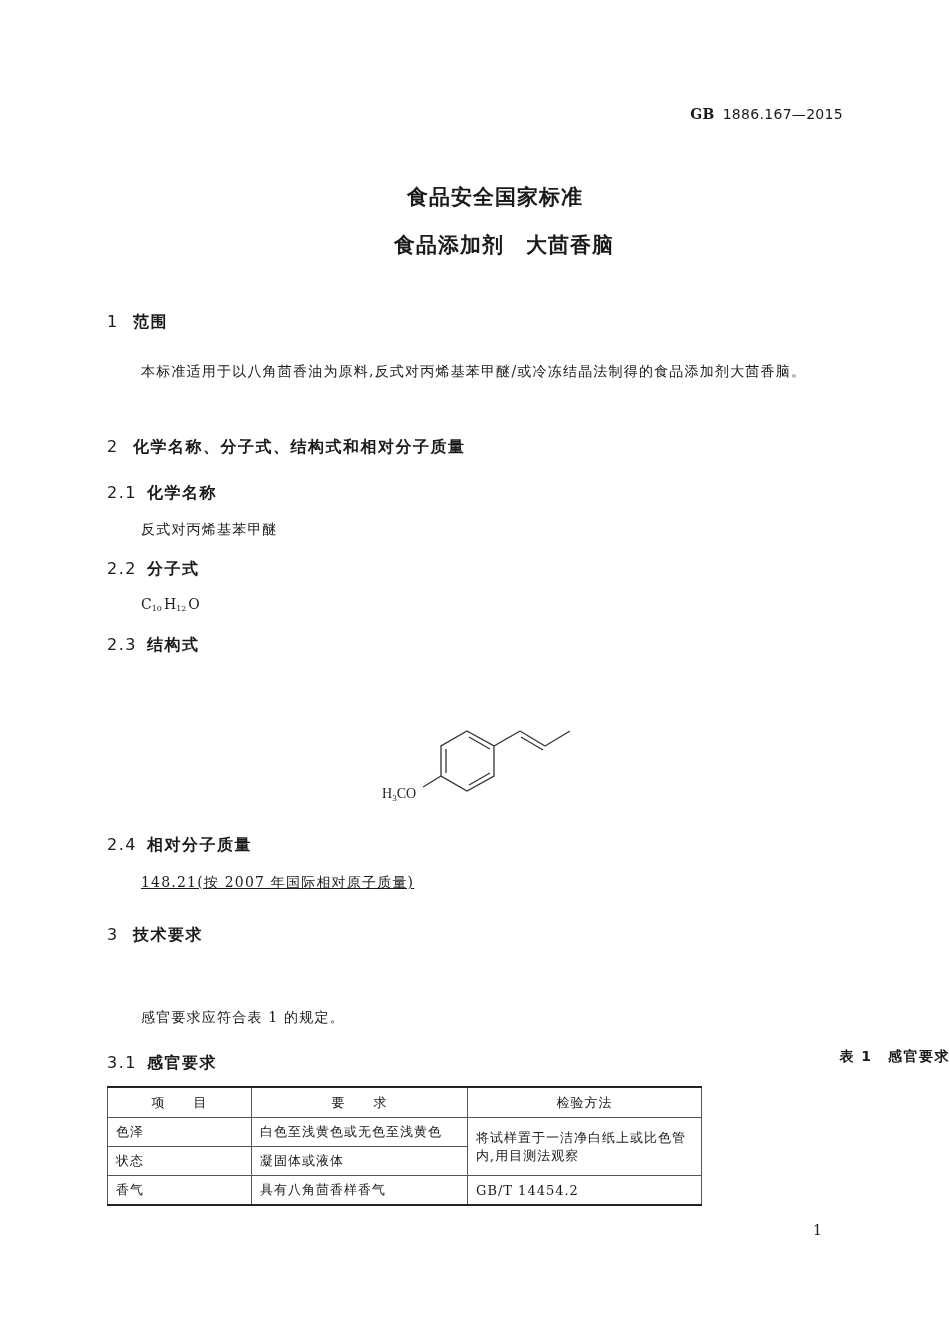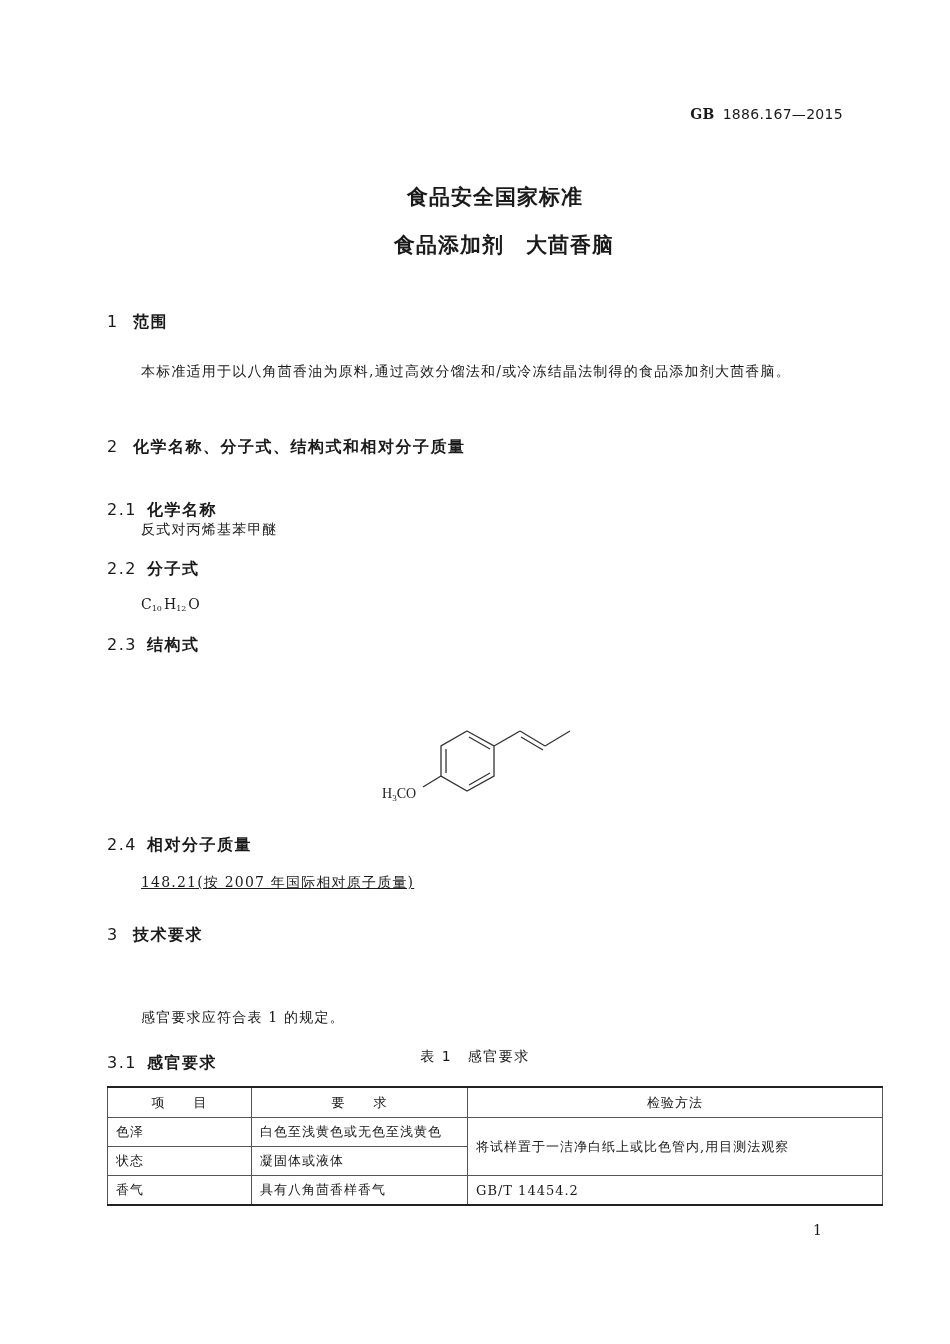--- a/index.html
+++ b/index.html
@@ -32,25 +32,25 @@
     .p {
       font-size: 14px; letter-spacing: 1.2px; line-height: 28px; text-align: center;
     }
     .indent { left: 141px; }
     .para {
       left: 107px; width: 738px; text-indent: 34px; text-align: justify;
     }
     .formula { left: 141px; top: 596px; font-size: 14px; }
     .formula sub { font-size: 8px; vertical-align: -2px; margin-right: 2px; }
     .table-caption {
-      left: 0; width: 950px; text-align: center; top: 1048px; font-size: 14px; font-weight: normal;
+      left: 0; width: 950px; text-align: right; top: 1048px; font-size: 14px; font-weight: bold;
       font-family: "DejaVu Sans", "Liberation Sans", sans-serif; letter-spacing: 1.5px;
     }
     table.t {
-      position: absolute; left: 107px; top: 1086px; width: 776px;
+      position: absolute; left: 107px; top: 1086px; width: 595px;
       border-collapse: collapse; font-size: 13px; letter-spacing: 1px;
       border-top: 2px solid #222; border-bottom: 2px solid #222;
       border-left: 1.5px solid #222; border-right: 1.5px solid #222; padding-left: 8px;
     }
     table.t th, table.t td {
       border: 1px solid #555; padding: 0 8px; height: 28px; text-align: left; font-weight: normal;
     }
     table.t th { text-align: center; height: 29px; }
     table.t thead tr { border-bottom: 1.5px solid #222; }
     .col1 { width: 127px; }
@@ -62,27 +62,27 @@
 <body>
 
 <div class="abs std-no"><b>GB</b><span>1886.167—2015</span></div>
 
 <div class="abs title1">食品安全国家标准</div>
 <div class="abs title2">食品添加剂　大茴香脑</div>
 
 <div class="abs h h1" style="top:312px;">
   <span class="num">1</span><span>范围</span>
 </div>
-<div class="abs p para" style="top:357px;">本标准适用于以八角茴香油为原料,通过高效分馏法和/或冷冻结晶法制得的食品添加剂大茴香脑。</div>
+<div class="abs p para" style="top:357px;">本标准适用于以八角茴香油为原料,反式对丙烯基苯甲醚/或冷冻结晶法制得的食品添加剂大茴香脑。</div>
 
 <div class="abs h h1" style="top:437px;">
   <span class="num">2</span><span>化学名称、分子式、结构式和相对分子质量</span>
 </div>
 
-<div class="abs h h2" style="top:500px;">
+<div class="abs h h2" style="top:483px;">
   <span class="num">2.1</span><span>化学名称</span>
 </div>
 <div class="abs p indent" style="top:515px;">反式对丙烯基苯甲醚</div>
 
 <div class="abs h h2" style="top:559px;">
   <span class="num">2.2</span><span>分子式</span>
 </div>
 <div class="abs formula">
   <span>C</span><sub>10</sub><span>H</span><sub>12</sub><span>O</span>
 </div>

